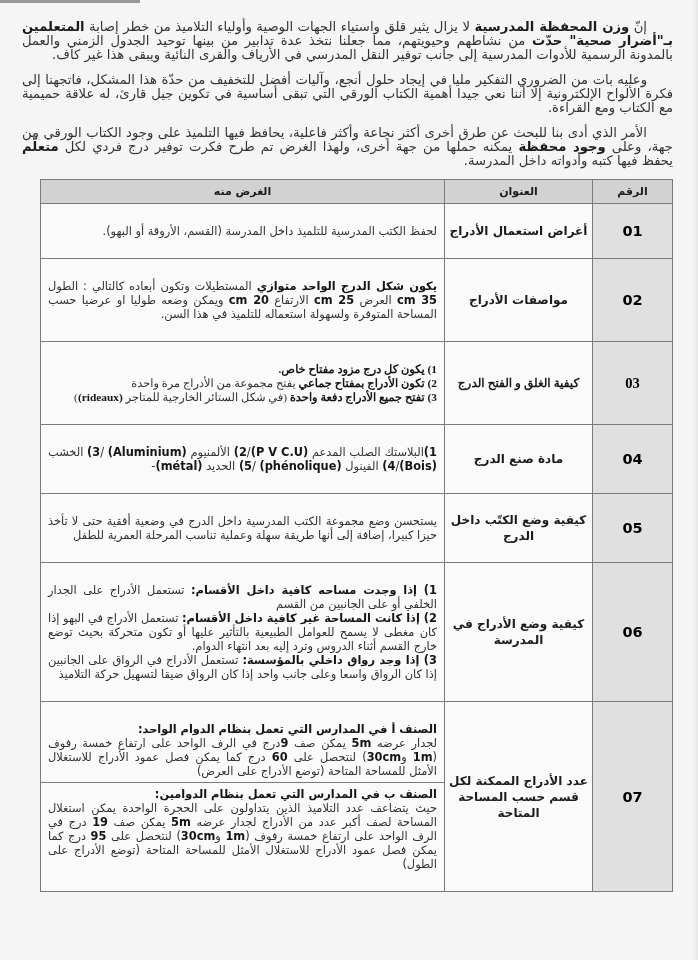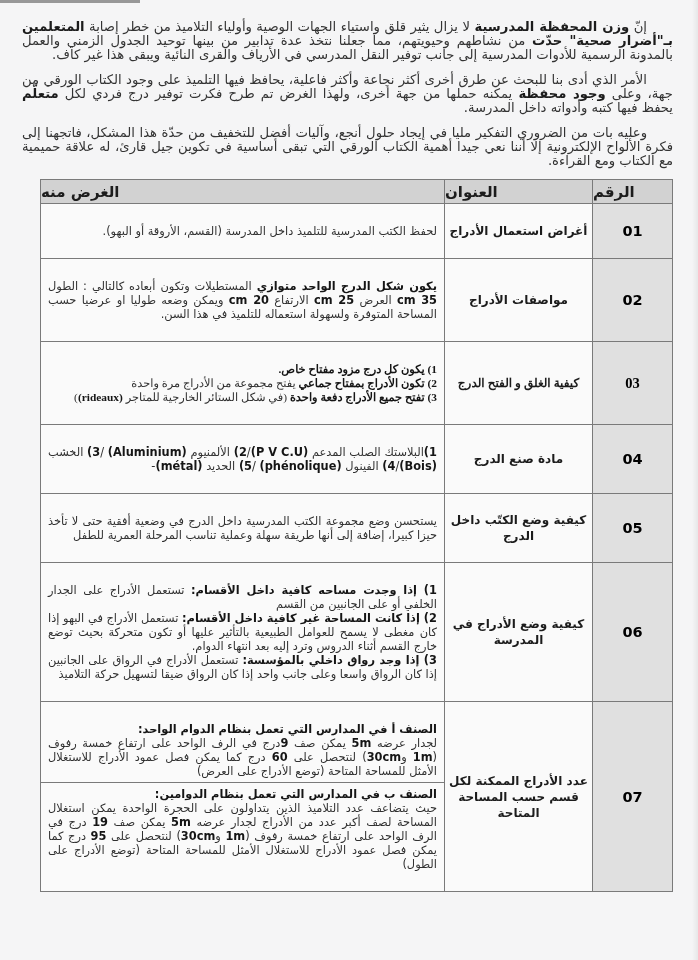--- a/index.html
+++ b/index.html
@@ -46,24 +46,24 @@
     margin: 10px 0 0 0;
     table-layout: fixed;
     background: #fafafa;
   }
   table.spec-table th, table.spec-table td {
     border: 1px solid var(--border);
   }
   table.spec-table { border: 1.5px solid #555; }
   th {
     background: var(--header-bg);
-    font-size: 15px;
+    font-size: 11px;
     font-weight: bold;
     height: 24px;
-    text-align: left;
+    text-align: center;
     color: #1c1c1c;
   }
   col.c-num { width: 80px; }
   col.c-title { width: 148px; }
   td.col-num {
     background: var(--num-bg);
     text-align: center;
     vertical-align: middle;
     font-weight: bold;
     font-size: 14.5px;
@@ -109,22 +109,22 @@
 </style>
 </head>
 <body>
 
 <div class="scan-edge-top"></div>
 <div class="scan-edge-right"></div>
 
 <div class="content">
   <div>
       <p class="para"><span>إنّ </span><b>وزن المحفظة المدرسية</b><span> لا يزال يثير قلق واستياء الجهات الوصية وأولياء التلاميذ من خطر إصابة </span><b>المتعلمين بـ"أضرار صحية" حدّت</b><span> من نشاطهم وحيويتهم، مما جعلنا نتخذ عدة تدابير من بينها توحيد الجدول الزمني والعمل بالمدونة الرسمية للأدوات المدرسية إلى جانب توفير النقل المدرسي في الأرياف والقرى النائية ويبقى هذا غير كاف.</span></p>
+      <p class="para"><span>وعليه بات من الضروري التفكير مليا في إيجاد حلول أنجع، وآليات أفضل للتخفيف من حدّة هذا المشكل، فاتجهنا إلى فكرة الألواح الإلكترونية إلا أننا نعي جيدا أهمية الكتاب الورقي التي تبقى أساسية في تكوين جيل قارئ، له علاقة حميمية مع الكتاب ومع القراءة.</span></p>
       <p class="para"><span>الأمر الذي أدى بنا للبحث عن طرق أخرى أكثر نجاعة وأكثر فاعلية، يحافظ فيها التلميذ على وجود الكتاب الورقي من جهة، وعلى </span><b>وجود محفظة</b><span> يمكنه حملها من جهة أخرى، ولهذا الغرض تم طرح فكرت توفير درج فردي لكل </span><b>متعلّم</b><span> يحفظ فيها كتبه وأدواته داخل المدرسة.</span></p>
-      <p class="para"><span>وعليه بات من الضروري التفكير مليا في إيجاد حلول أنجع، وآليات أفضل للتخفيف من حدّة هذا المشكل، فاتجهنا إلى فكرة الألواح الإلكترونية إلا أننا نعي جيدا أهمية الكتاب الورقي التي تبقى أساسية في تكوين جيل قارئ، له علاقة حميمية مع الكتاب ومع القراءة.</span></p>
     </div>
 
   <table class="spec-table">
     <colgroup>
       <col class="c-num">
       <col class="c-title">
       <col class="c-purpose">
     </colgroup>
     <thead>
       <tr>

